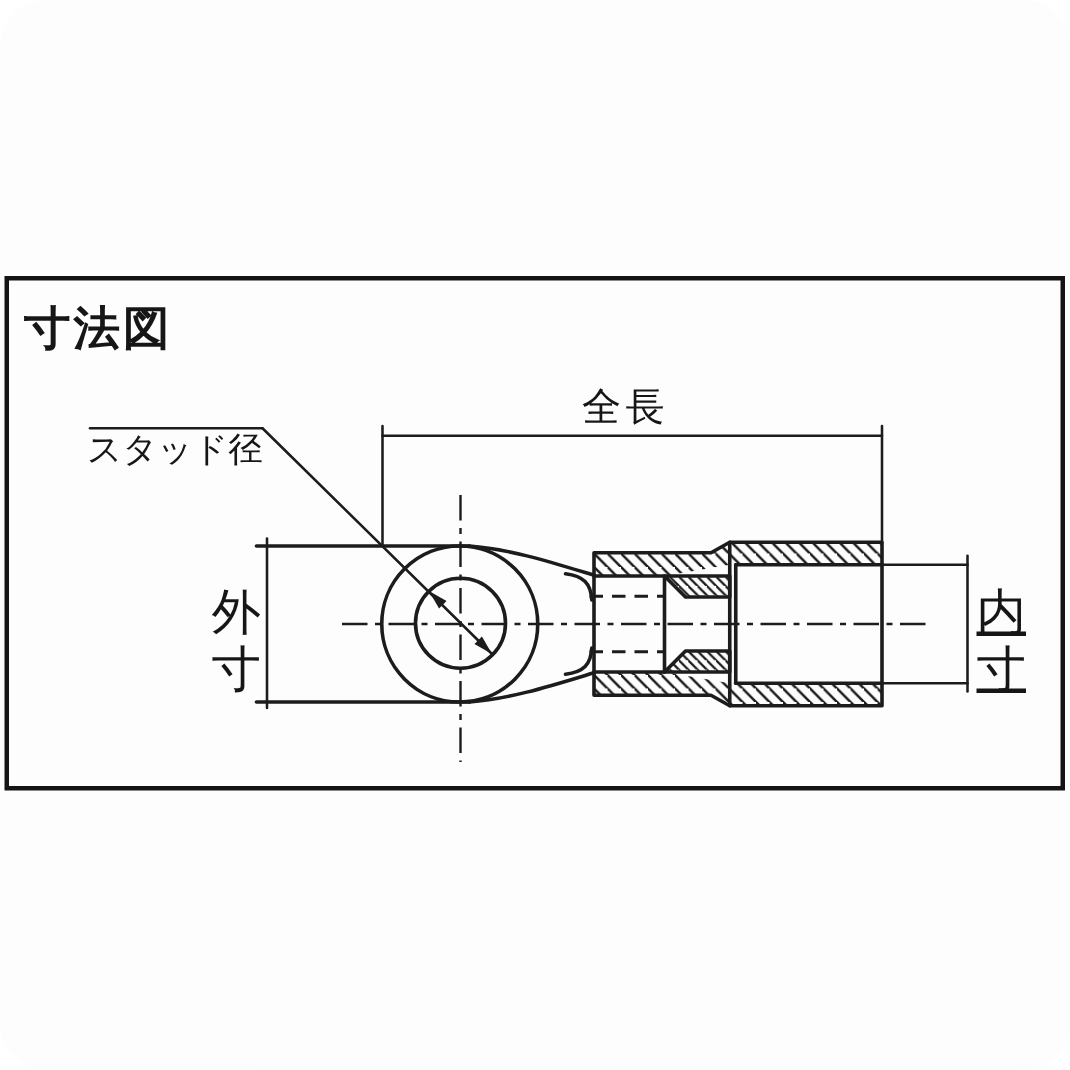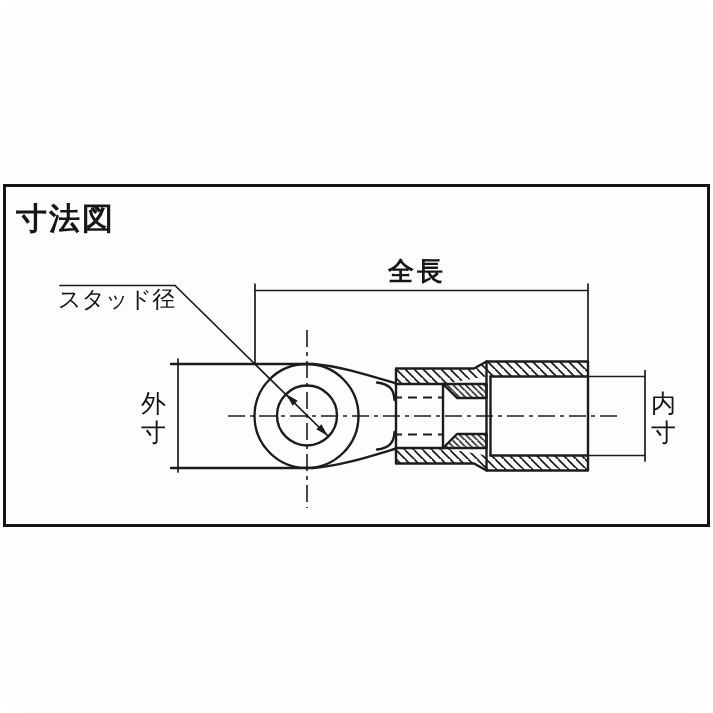--- a/index.html
+++ b/index.html
@@ -26,29 +26,29 @@
   .lbl-title{
     left:16px;top:198px;
     font-size:31px;font-weight:bold;letter-spacing:2px;
   }
   .lbl-stud{
     left:58px;top:251px;
     font-size:23px;letter-spacing:0px;margin-top:33px;
   }
   .lbl-zencho{
     left:388px;top:254px;
-    font-size:26px;letter-spacing:3px;font-weight:bold;
+    font-size:26px;letter-spacing:3px;
   }
   .lbl-vert{
-    font-size:25px;line-height:1.16;
+    font-size:33px;line-height:1.16;
     width:26px;white-space:normal;word-break:break-all;
     text-align:left;
   }
   .lbl-gaisun{left:141px;top:389px;}
-  .lbl-naisun{left:651px;top:389px;}
+  .lbl-naisun{left:651px;top:389px;text-decoration:underline;}
 </style>
 </head>
 <body>
 
 <div class="page">
 
   <div class="frame"></div>
 
   <svg class="drawing-svg" viewBox="0 0 713 713" xmlns="http://www.w3.org/2000/svg">
     <defs>

